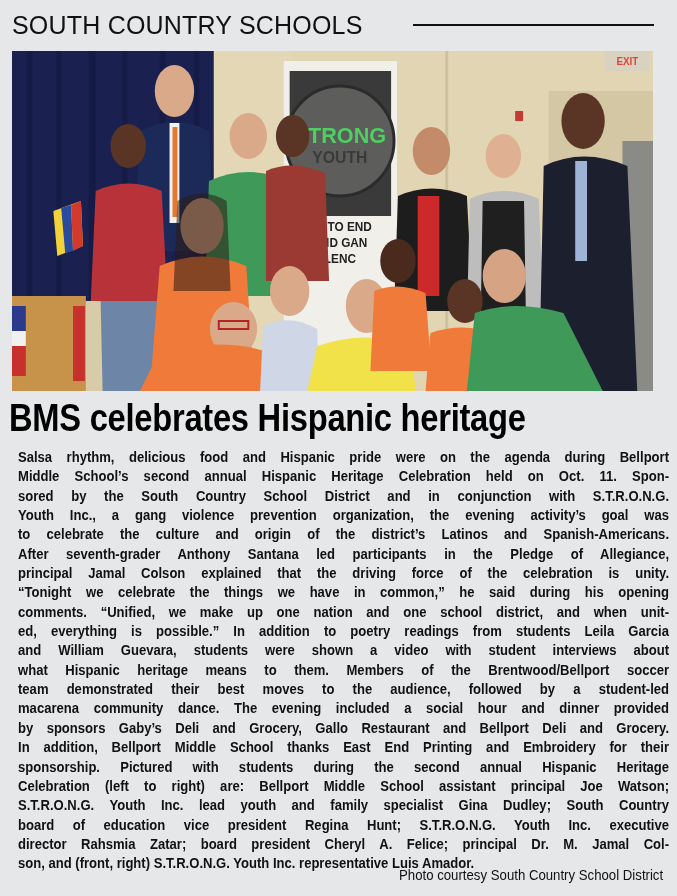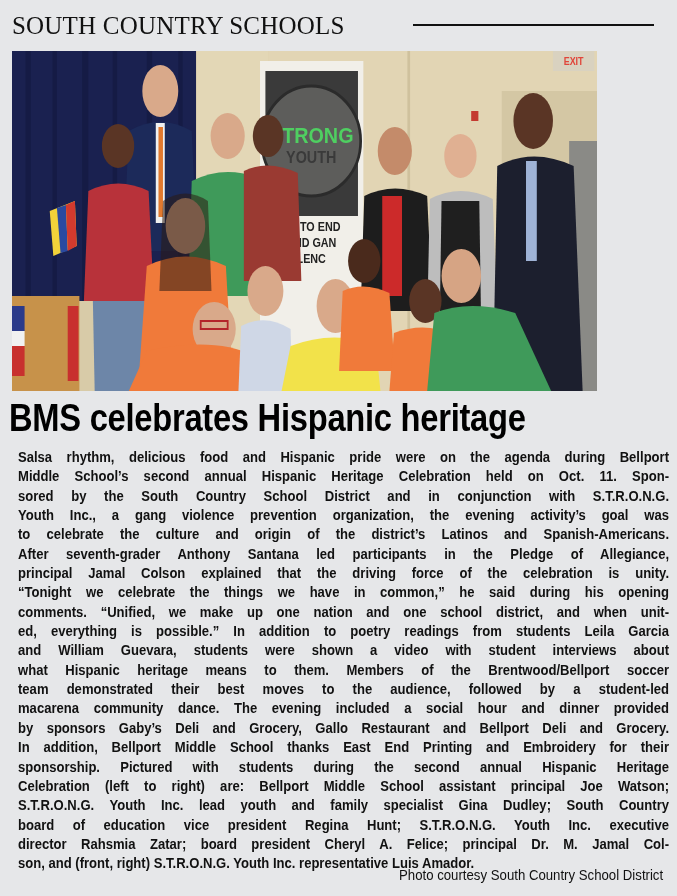--- a/index.html
+++ b/index.html
@@ -18,40 +18,40 @@
     .section-header {
       position: absolute;
       left: 12px;
       top: 8px;
       width: 645px;
       height: 34px;
       display: flex;
       align-items: center;
     }
     .section-title {
-      font-family: Liberation Serif, serif;
+      font-family: Liberation Sans, sans-serif;
       font-size: 25px;
       letter-spacing: 0.2px;
       color: #111;
       white-space: nowrap;
       line-height: 1;
     }
     .section-rule {
       position: absolute;
       left: 401px;
       top: 16px;
       width: 241px;
       height: 2px;
       background: #111;
     }
     .photo {
       position: absolute;
       left: 12px;
       top: 51px;
-      width: 585px;
+      width: 641px;
       height: 340px;
       overflow: hidden;
       background: #14b8a6;
     }
     .photo svg {
       display: block;
       width: 100%;
       height: 100%;
     }
     .headline {

